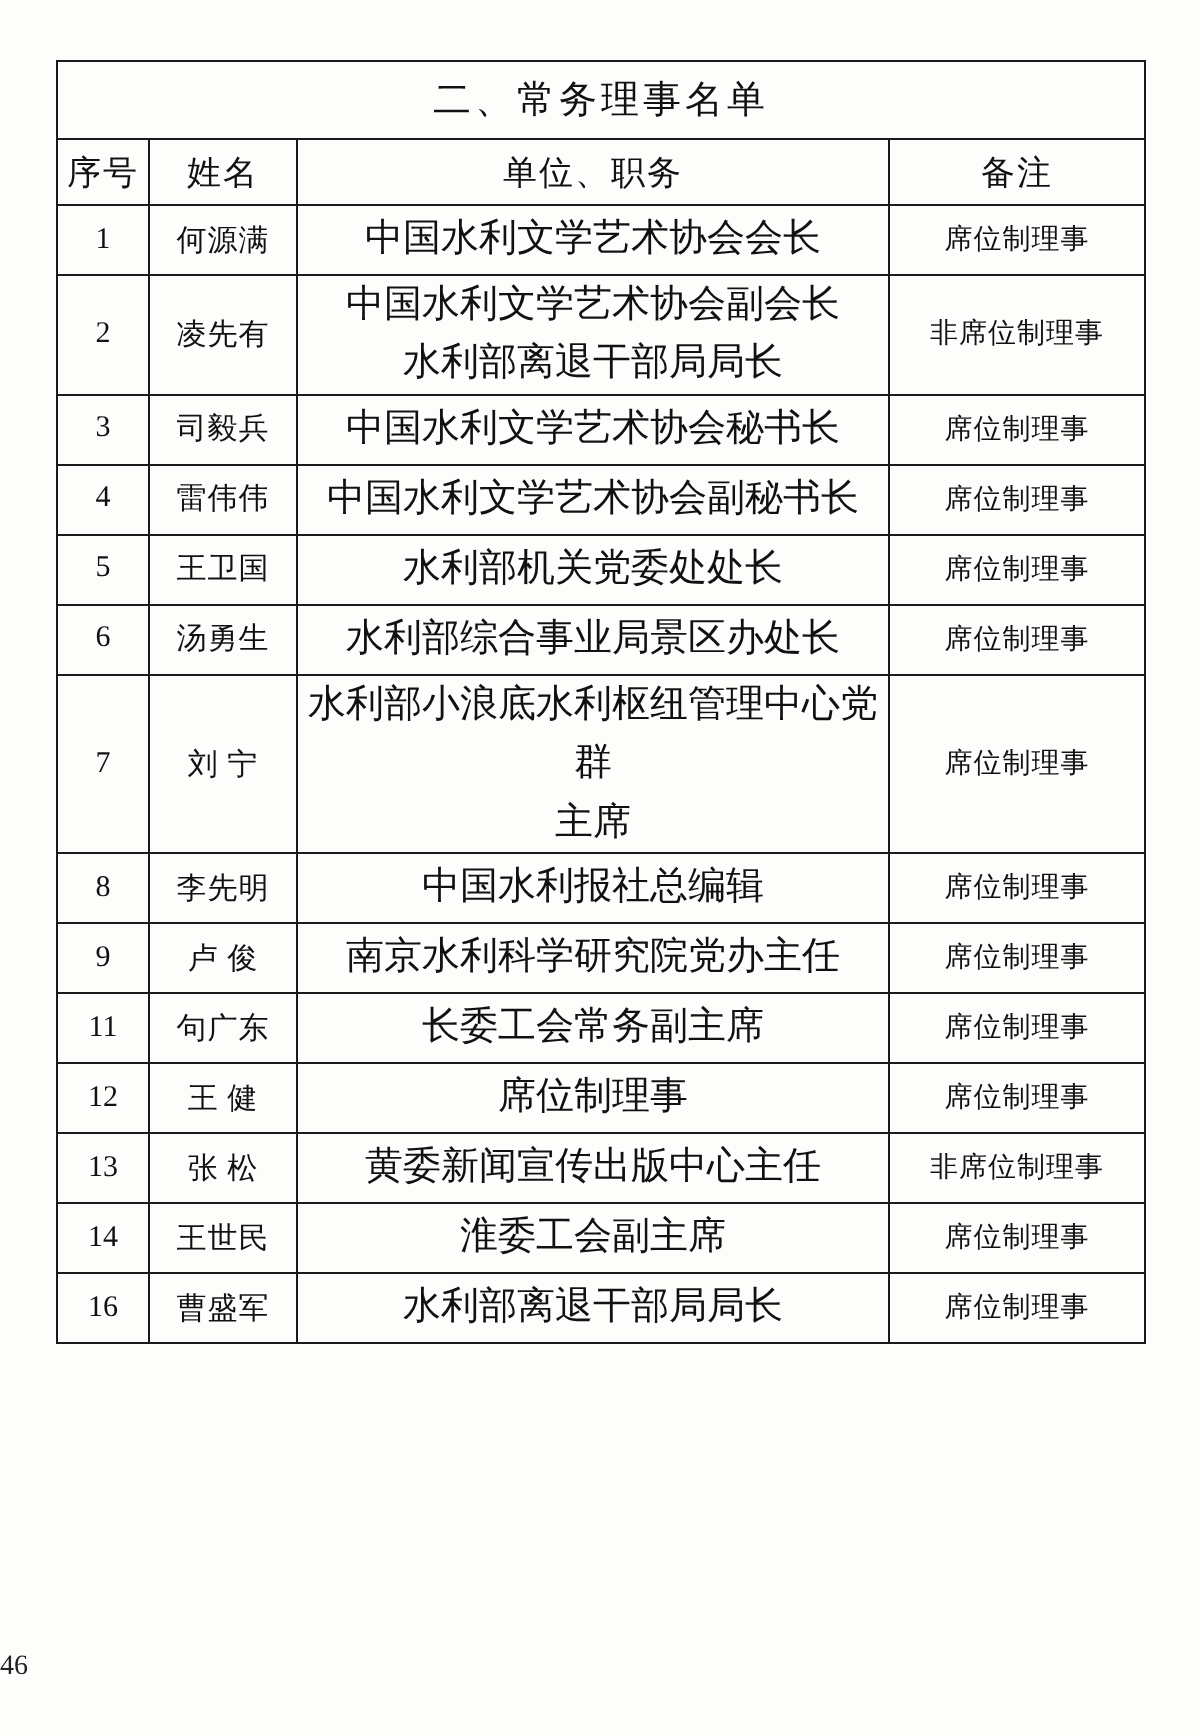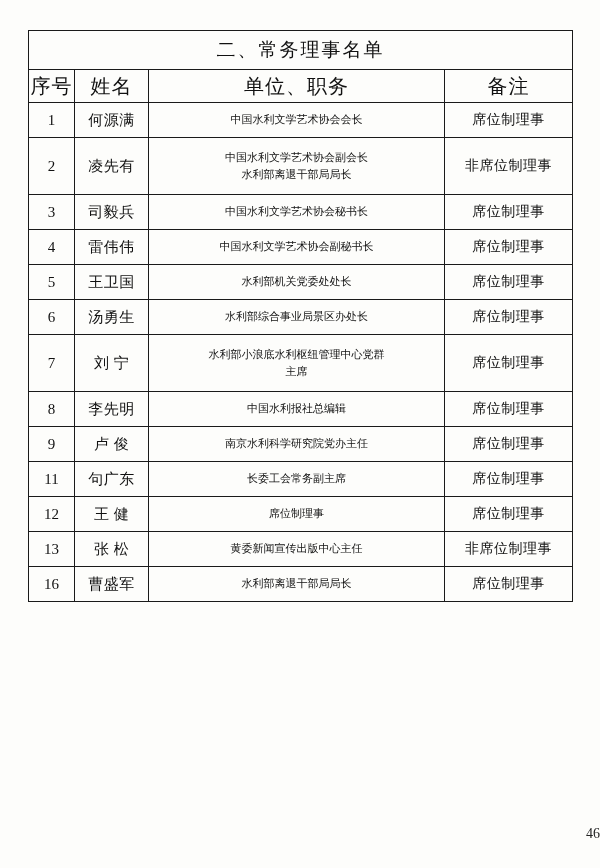--- a/index.html
+++ b/index.html
@@ -44,60 +44,60 @@
   }
   .title-cell {
     height: 38px;
     font-size: 19px;
     font-weight: bold;
     letter-spacing: 2px;
     font-family: "Liberation Serif", "DejaVu Serif", serif;
   }
   .head-cell {
     height: 32px;
-    font-size: 20px;
+    font-size: 17px;
     font-weight: bold;
     letter-spacing: 1px;
   }
   .col-idx { width: 46px; }
   .col-name { width: 74px; }
   .col-unit { width: 296px; }
   .col-note { width: 128px; }
 
   .cell-idx {
     font-size: 15px;
     height: 34px;
   }
   .cell-name {
     font-size: 15px;
     letter-spacing: 0.5px;
   }
   .cell-unit {
-    font-size: 11px;
+    font-size: 19px;
     text-align: left;
     padding-left: 10px;
     line-height: 1.55;
     margin-left: 48px;
   }
   .cell-unit .line2 {
     display: block;
   }
   .cell-note {
     font-size: 14px;
     letter-spacing: 0.5px;
   }
   .row-1line td { height: 34px; }
   .row-2line td { height: 56px; }
 
   .page-number {
     position: absolute;
     left: 0;
     top: 826px;
     width: 600px;
-    text-align: right;
+    text-align: left;
     font-size: 14px;
     font-family: "Liberation Serif", "DejaVu Serif", serif;
     color: #222;
   }
 </style>
 </head>
 <body>
 
 <div class="page">
 
@@ -211,20 +211,28 @@
           </tr>
           <tr class="row-1line">
             <td class="cell-idx">13</td>
             <td class="cell-name">张 松</td>
             <td class="cell-unit">
               <span class="line2">黄委新闻宣传出版中心主任</span>
             </td>
             <td class="cell-note">非席位制理事</td>
           </tr>
           <tr class="row-1line">
+            <td class="cell-idx">14</td>
+            <td class="cell-name">王世民</td>
+            <td class="cell-unit">
+              <span class="line2">淮委工会副主席</span>
+            </td>
+            <td class="cell-note">席位制理事</td>
+          </tr>
+          <tr class="row-1line">
             <td class="cell-idx">16</td>
             <td class="cell-name">曹盛军</td>
             <td class="cell-unit">
               <span class="line2">水利部离退干部局局长</span>
             </td>
             <td class="cell-note">席位制理事</td>
           </tr>
         </tbody>
     </table>
   </div>

